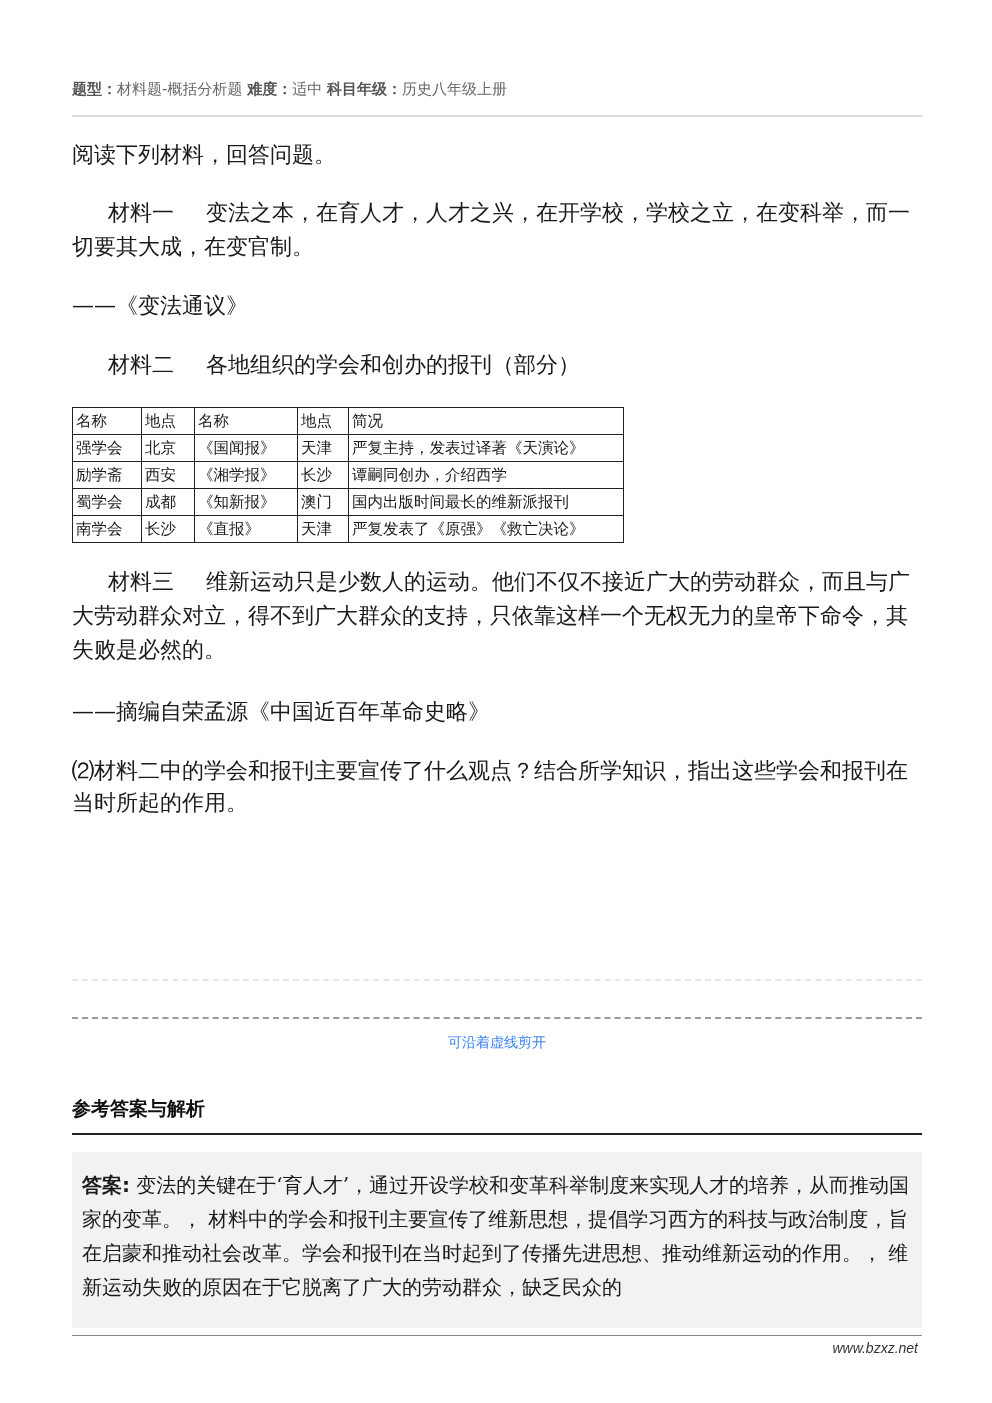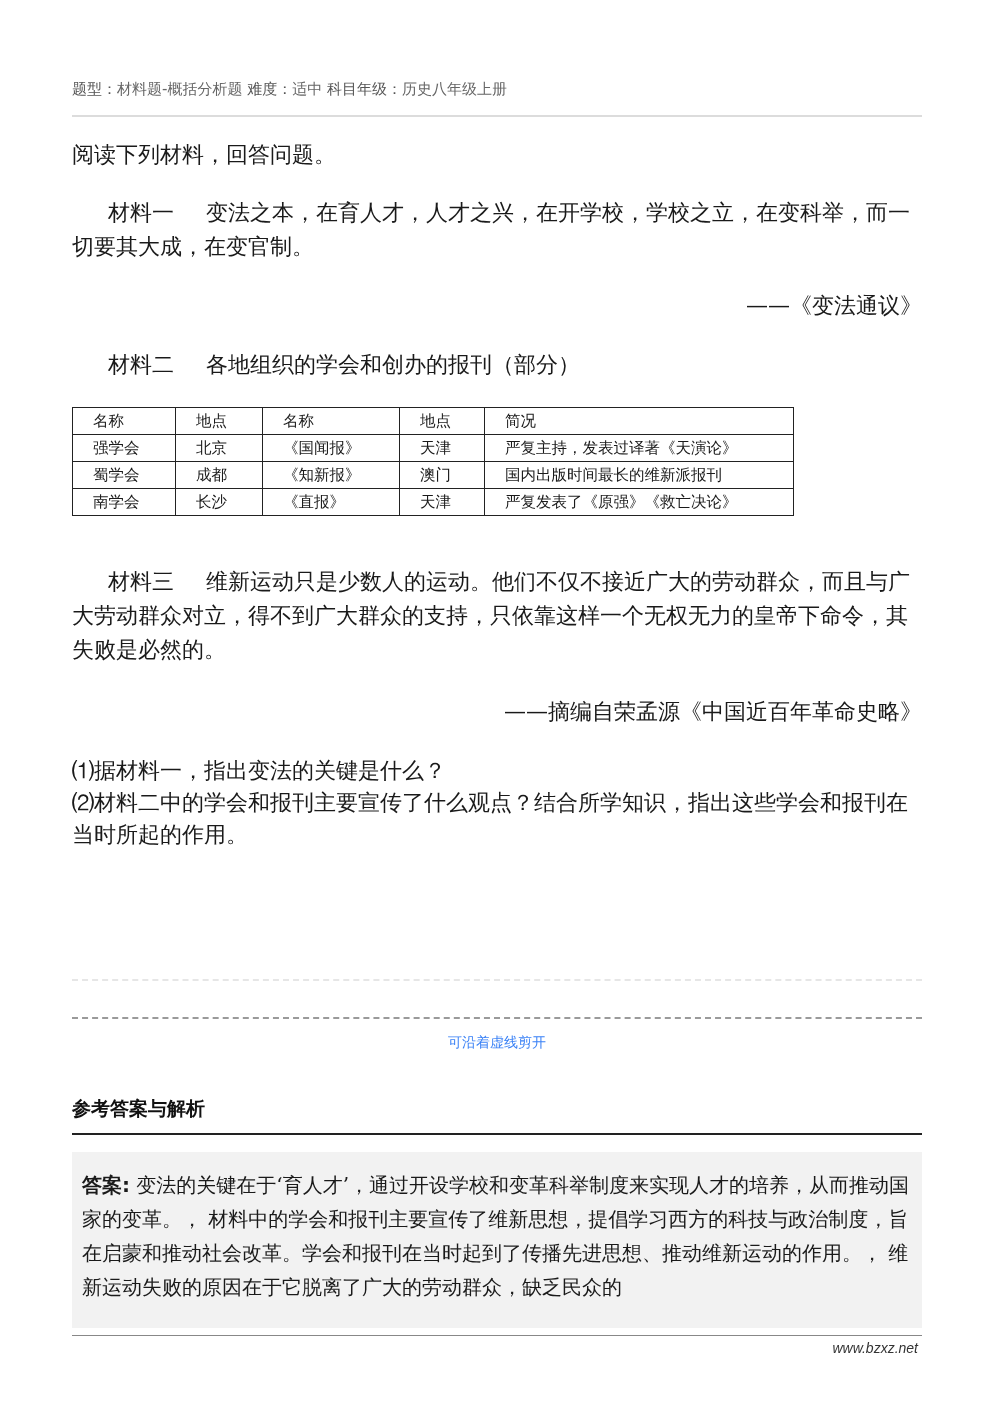--- a/index.html
+++ b/index.html
@@ -6,31 +6,31 @@
   body {
     width: 992px; height: 1403px; position: relative; overflow: hidden;
     font-family: "DejaVu Serif", "Liberation Serif", serif;
     color: #1a1a1a;
   }
   .meta {
     position: absolute; left: 72px; top: 78px; width: 850px;
     font-family: "DejaVu Sans", "Liberation Sans", sans-serif;
     font-size: 15px; color: #666; line-height: 22px; white-space: nowrap;
   }
-  .meta b { color: #555; font-weight: normal; margin-top: 27px; }
+  .meta b { color: #555; font-weight: bold; margin-top: 27px; }
   .meta-rule { position: absolute; left: 72px; top: 115px; width: 850px; height: 2px; background: #dcdcdc; }
   .p { position: absolute; left: 72px; width: 850px; font-size: 22px; line-height: 34px; }
   .indent { text-indent: 36px; }
-  .right { text-align: right; }
+  .right { }
   .gap { display: inline-block; width: 32px; }
   table.t {
     position: absolute; left: 72px; top: 407px; border-collapse: collapse;
     font-size: 15.5px; line-height: 24px;
   }
-  table.t td { border: 1.5px solid #222; padding: 1px 20px; white-space: nowrap; }
+  table.t td { border: 1.5px solid #222; padding: 1px 3px; white-space: nowrap; }
   .c1 { width: 62px; } .c2 { width: 46px; } .c3 { width: 96px; } .c4 { width: 44px; } .c5 { width: 268px; }
   .dash1 { position: absolute; left: 72px; top: 979px; width: 850px; border-top: 2px dashed #e6e6e6; }
   .dash2 { position: absolute; left: 72px; top: 1017px; width: 850px; border-top: 2px dashed #9a9a9a; }
   .cut { position: absolute; left: 72px; top: 1034px; width: 850px; text-align: center; font-size: 14px; color: #3b82f6;
          font-family: "DejaVu Sans", "Liberation Sans", sans-serif; }
   .ans-title { position: absolute; left: 72px; top: 1096px; font-size: 19px; font-weight: bold;
                font-family: "DejaVu Sans", "Liberation Sans", sans-serif; color: #111; }
   .ans-rule { position: absolute; left: 72px; top: 1133px; width: 850px; height: 2px; background: #222; }
   .ans-box { position: absolute; left: 72px; top: 1152px; width: 850px; height: 176px; background: #f2f2f2; }
   .ans-text { position: absolute; left: 82px; top: 1154px; width: 832px; font-size: 20px; line-height: 34px; margin-top: 14px; }
@@ -70,20 +70,27 @@
     <td class="c5">简况</td>
   </tr>
   <tr>
     <td>强学会</td>
     <td>北京</td>
     <td>《国闻报》</td>
     <td>天津</td>
     <td>严复主持，发表过译著《天演论》</td>
   </tr>
   <tr>
+    <td>励学斋</td>
+    <td>西安</td>
+    <td>《湘学报》</td>
+    <td>长沙</td>
+    <td>谭嗣同创办，介绍西学</td>
+  </tr>
+  <tr>
     <td>蜀学会</td>
     <td>成都</td>
     <td>《知新报》</td>
     <td>澳门</td>
     <td>国内出版时间最长的维新派报刊</td>
   </tr>
   <tr>
     <td>南学会</td>
     <td>长沙</td>
     <td>《直报》</td>
@@ -92,21 +99,20 @@
   </tr>
 </tbody>
   </table>
 
 <div class="p indent" style="top:565px;">
   <span>材料三</span><span class="gap"></span><span>维新运动只是少数人的运动。他们不仅不接近广大的劳动群众，而且与广大劳动群众对立，得不到广大群众的支持，只依靠这样一个无权无力的皇帝下命令，其失败是必然的。</span>
 </div>
 <div class="p right" style="top:695px;">——摘编自荣孟源《中国近百年革命史略》</div>
 
 <div class="p" style="top:755px; line-height:32px;">
-  <div>⑴据材料一，指出变法的关键是什么？</div>
   <div>⑵材料二中的学会和报刊主要宣传了什么观点？结合所学知识，指出这些学会和报刊在当时所起的作用。</div>
 </div>
 
 <div class="dash1"></div>
 <div class="dash2"></div>
 <div class="cut">可沿着虚线剪开</div>
 
 <div class="ans-title">参考答案与解析</div>
 <div class="ans-rule"></div>
 <div class="ans-box"></div>

